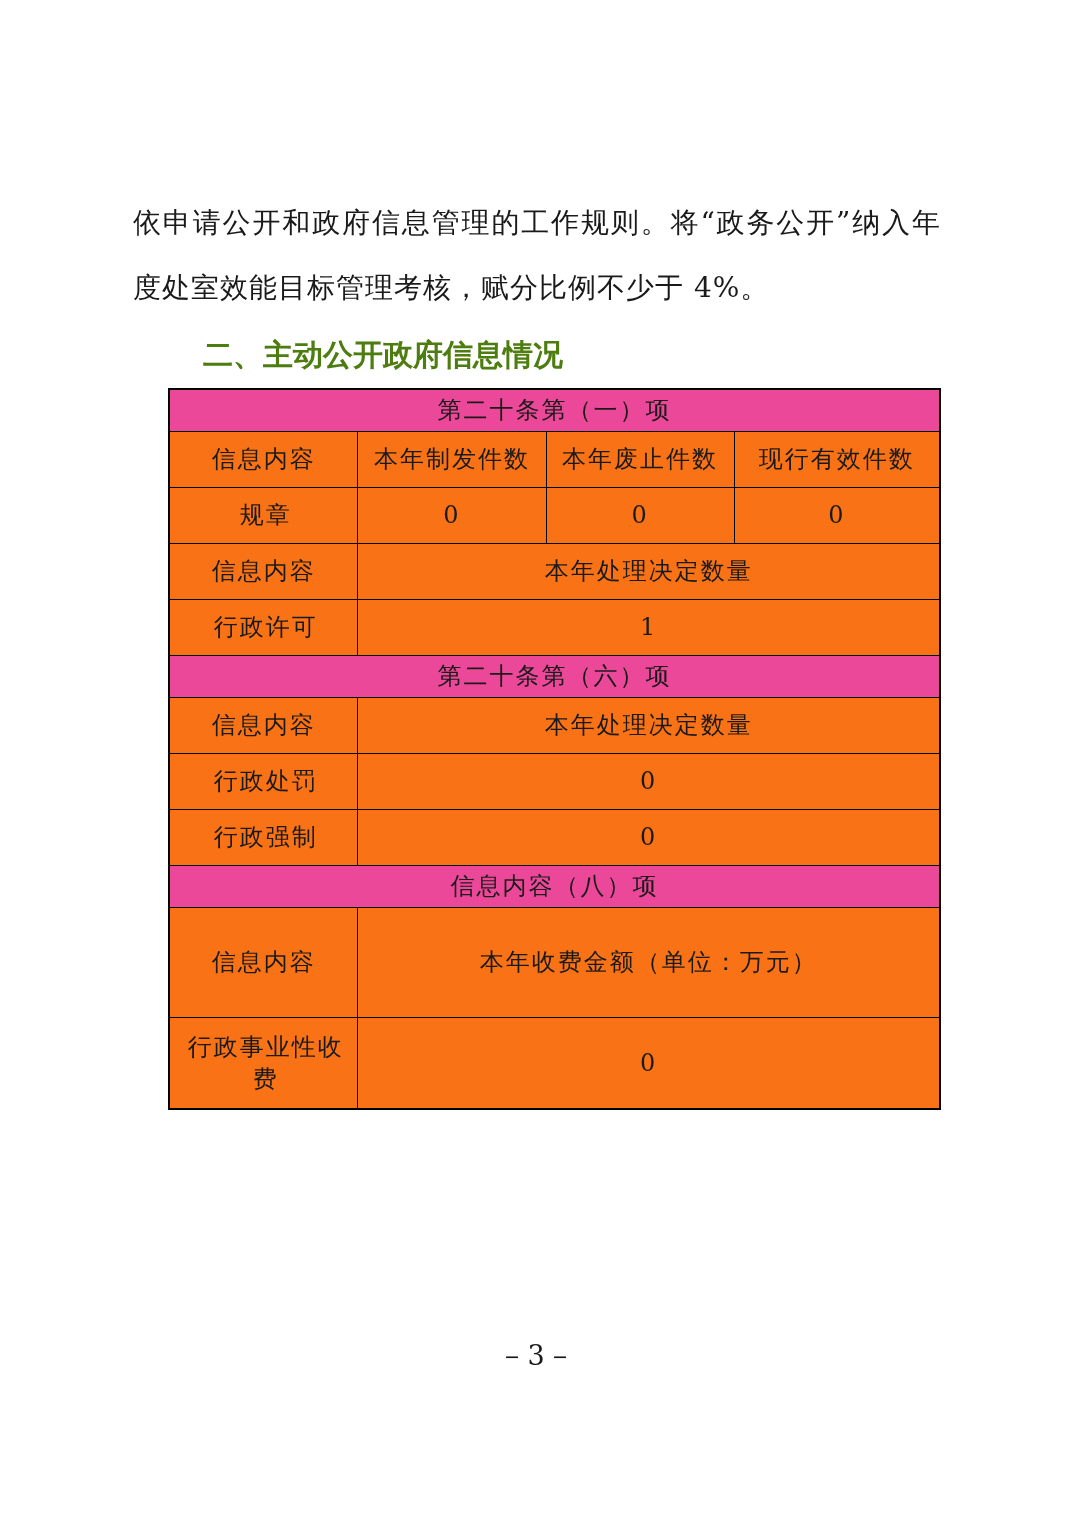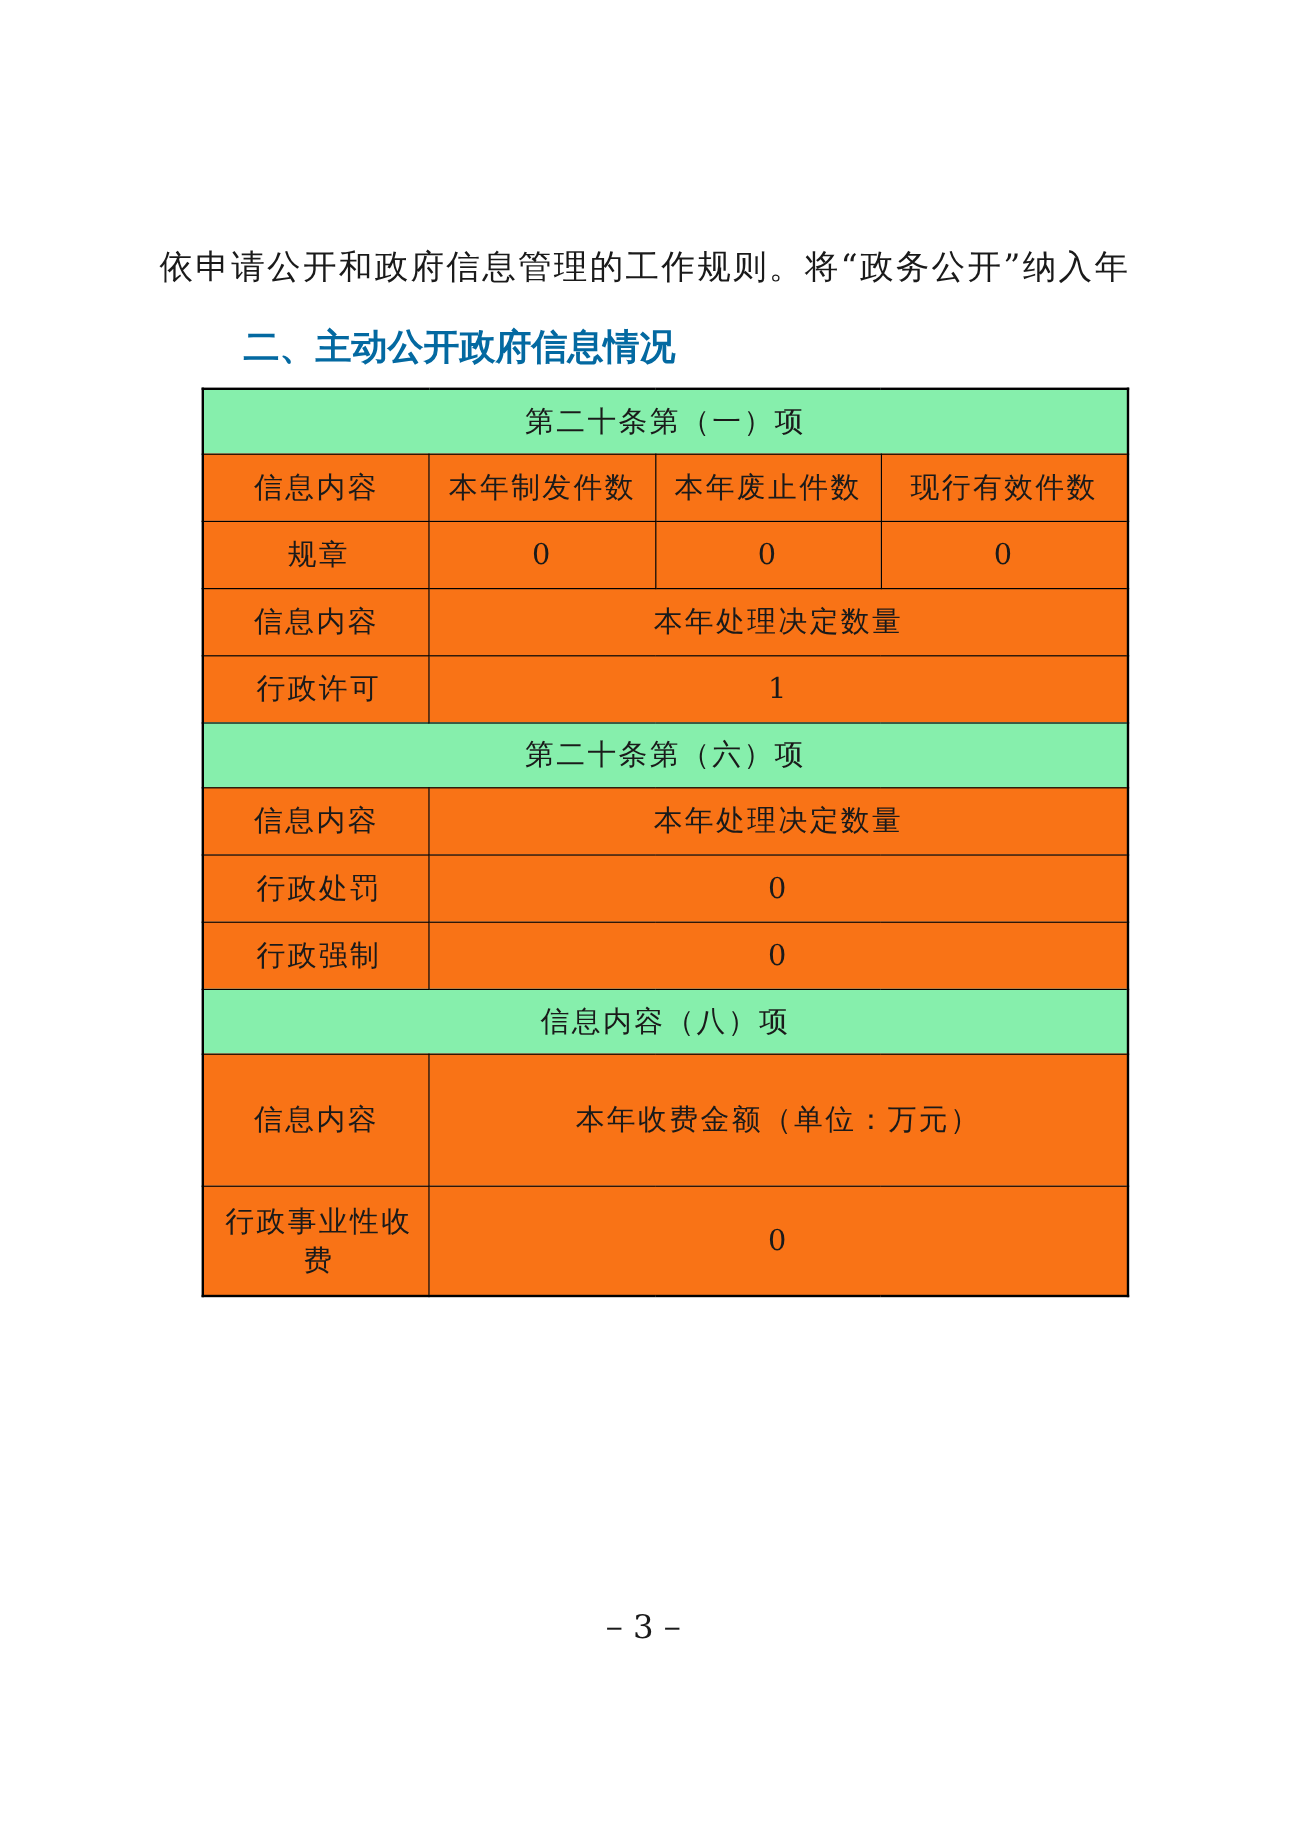--- a/index.html
+++ b/index.html
@@ -30,21 +30,21 @@
     white-space: normal;
     text-align: justify;
     text-align-last: justify;
   }
   .section-heading {
     margin: 14px 0 12px 70px;
     font-family: "DejaVu Sans", "Liberation Sans", sans-serif;
     font-weight: bold;
     font-size: 30px;
     line-height: 42px;
-    color: #0369a1;
+    color: #4d7c0f;
   }
   table.report-table {
     margin-left: 35px;
     width: 773px;
     border-collapse: collapse;
     border: 2px solid #000000;
     table-layout: fixed;
     font-size: 24px;
   }
   table.report-table td {
@@ -52,22 +52,22 @@
     text-align: center;
     vertical-align: middle;
     padding: 2px 4px;
     letter-spacing: 2px;
   }
   col.c1 { width: 24.5%; }
   col.c2 { width: 24.4%; }
   col.c3 { width: 24.4%; }
   col.c4 { width: 26.7%; }
   tr.band td {
-    background: #86efac;
-    height: 54px;
+    background: #ec4899;
+    height: 42px;
     font-size: 24px;
   }
   tr.hdr td, tr.row td { height: 56px; background: #f97316; }
   tr.row td.label, tr.hdr td.label-left { text-align: center; padding-left: 8px; }
   tr.tall1 td { height: 110px; }
   tr.tall2 td { height: 92px; }
   .page-number {
     position: absolute;
     left: 0;
     top: 1338px;
@@ -77,20 +77,21 @@
     letter-spacing: 2px;
   }
 </style>
 </head>
 <body>
 
 <div class="page">
   <div class="content">
 
     <div class="body-line justified">依申请公开和政府信息管理的工作规则。将“政务公开”纳入年</div>
+    <div class="body-line">度处室效能目标管理考核，赋分比例不少于 4%。</div>
 
     <h2 class="section-heading">二、主动公开政府信息情况</h2>
 
     <table class="report-table">
       <colgroup>
         <col class="c1">
           <col class="c2">
           <col class="c3">
           <col class="c4">
       </colgroup>

